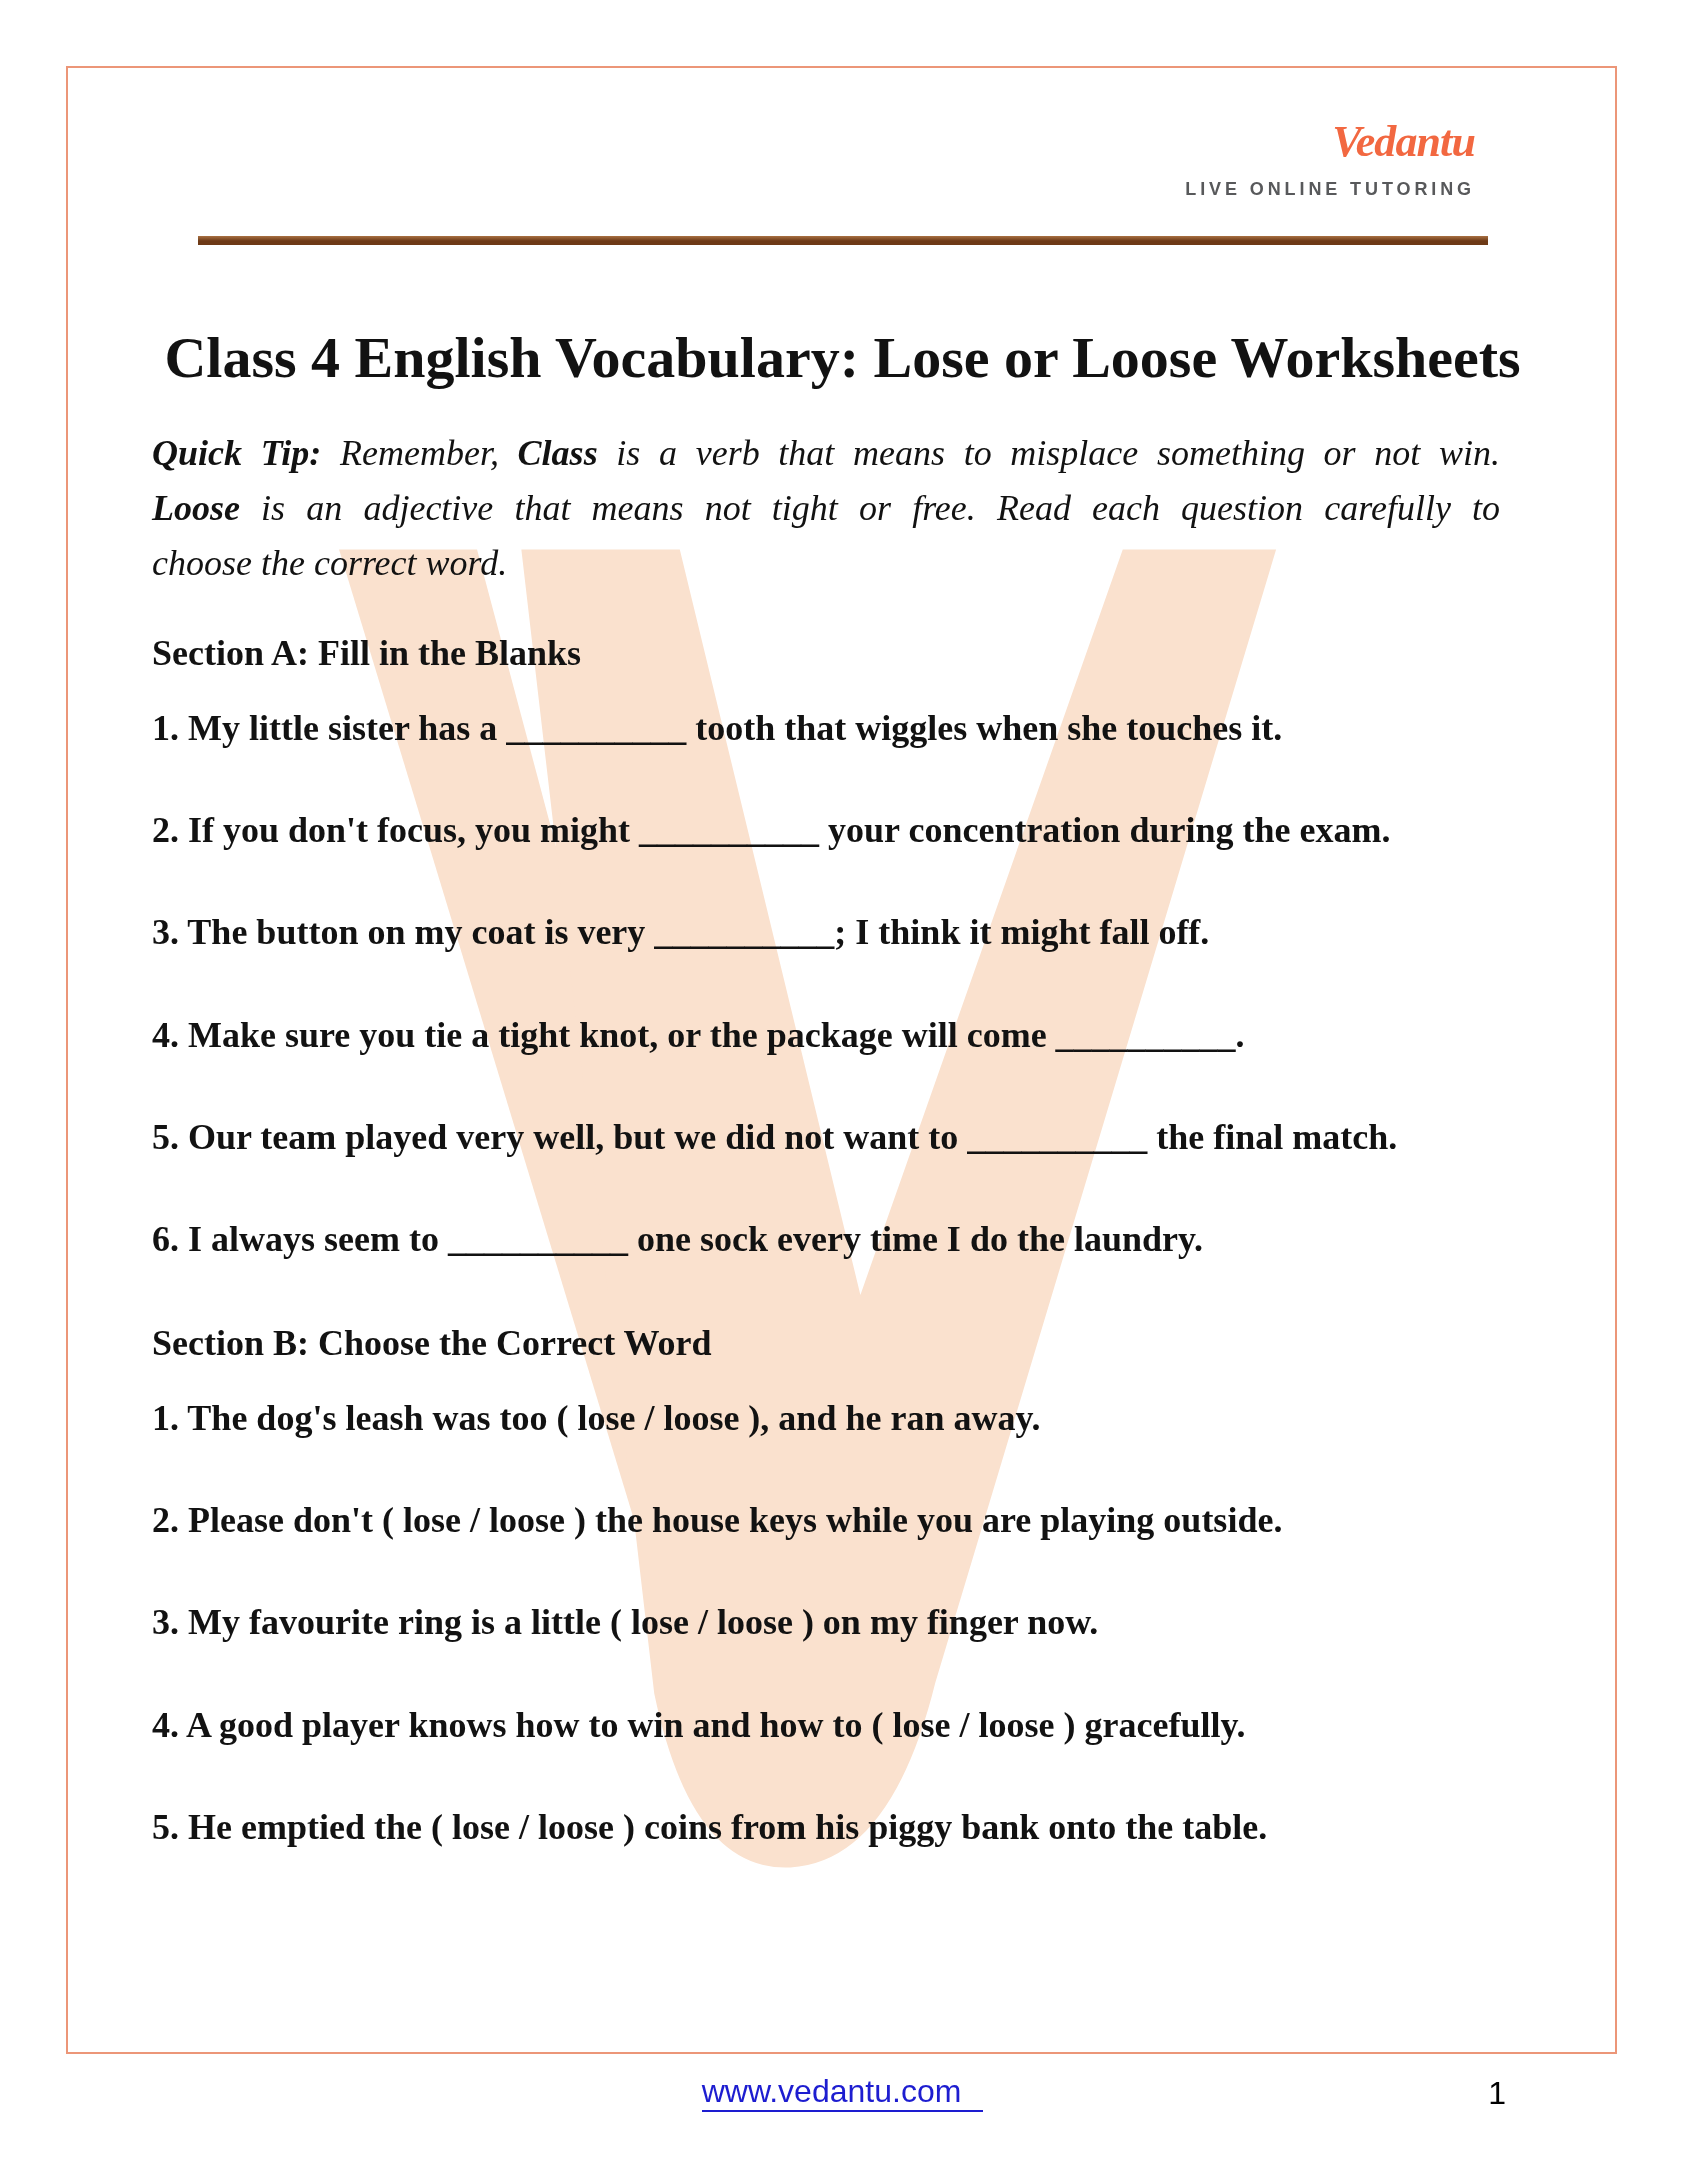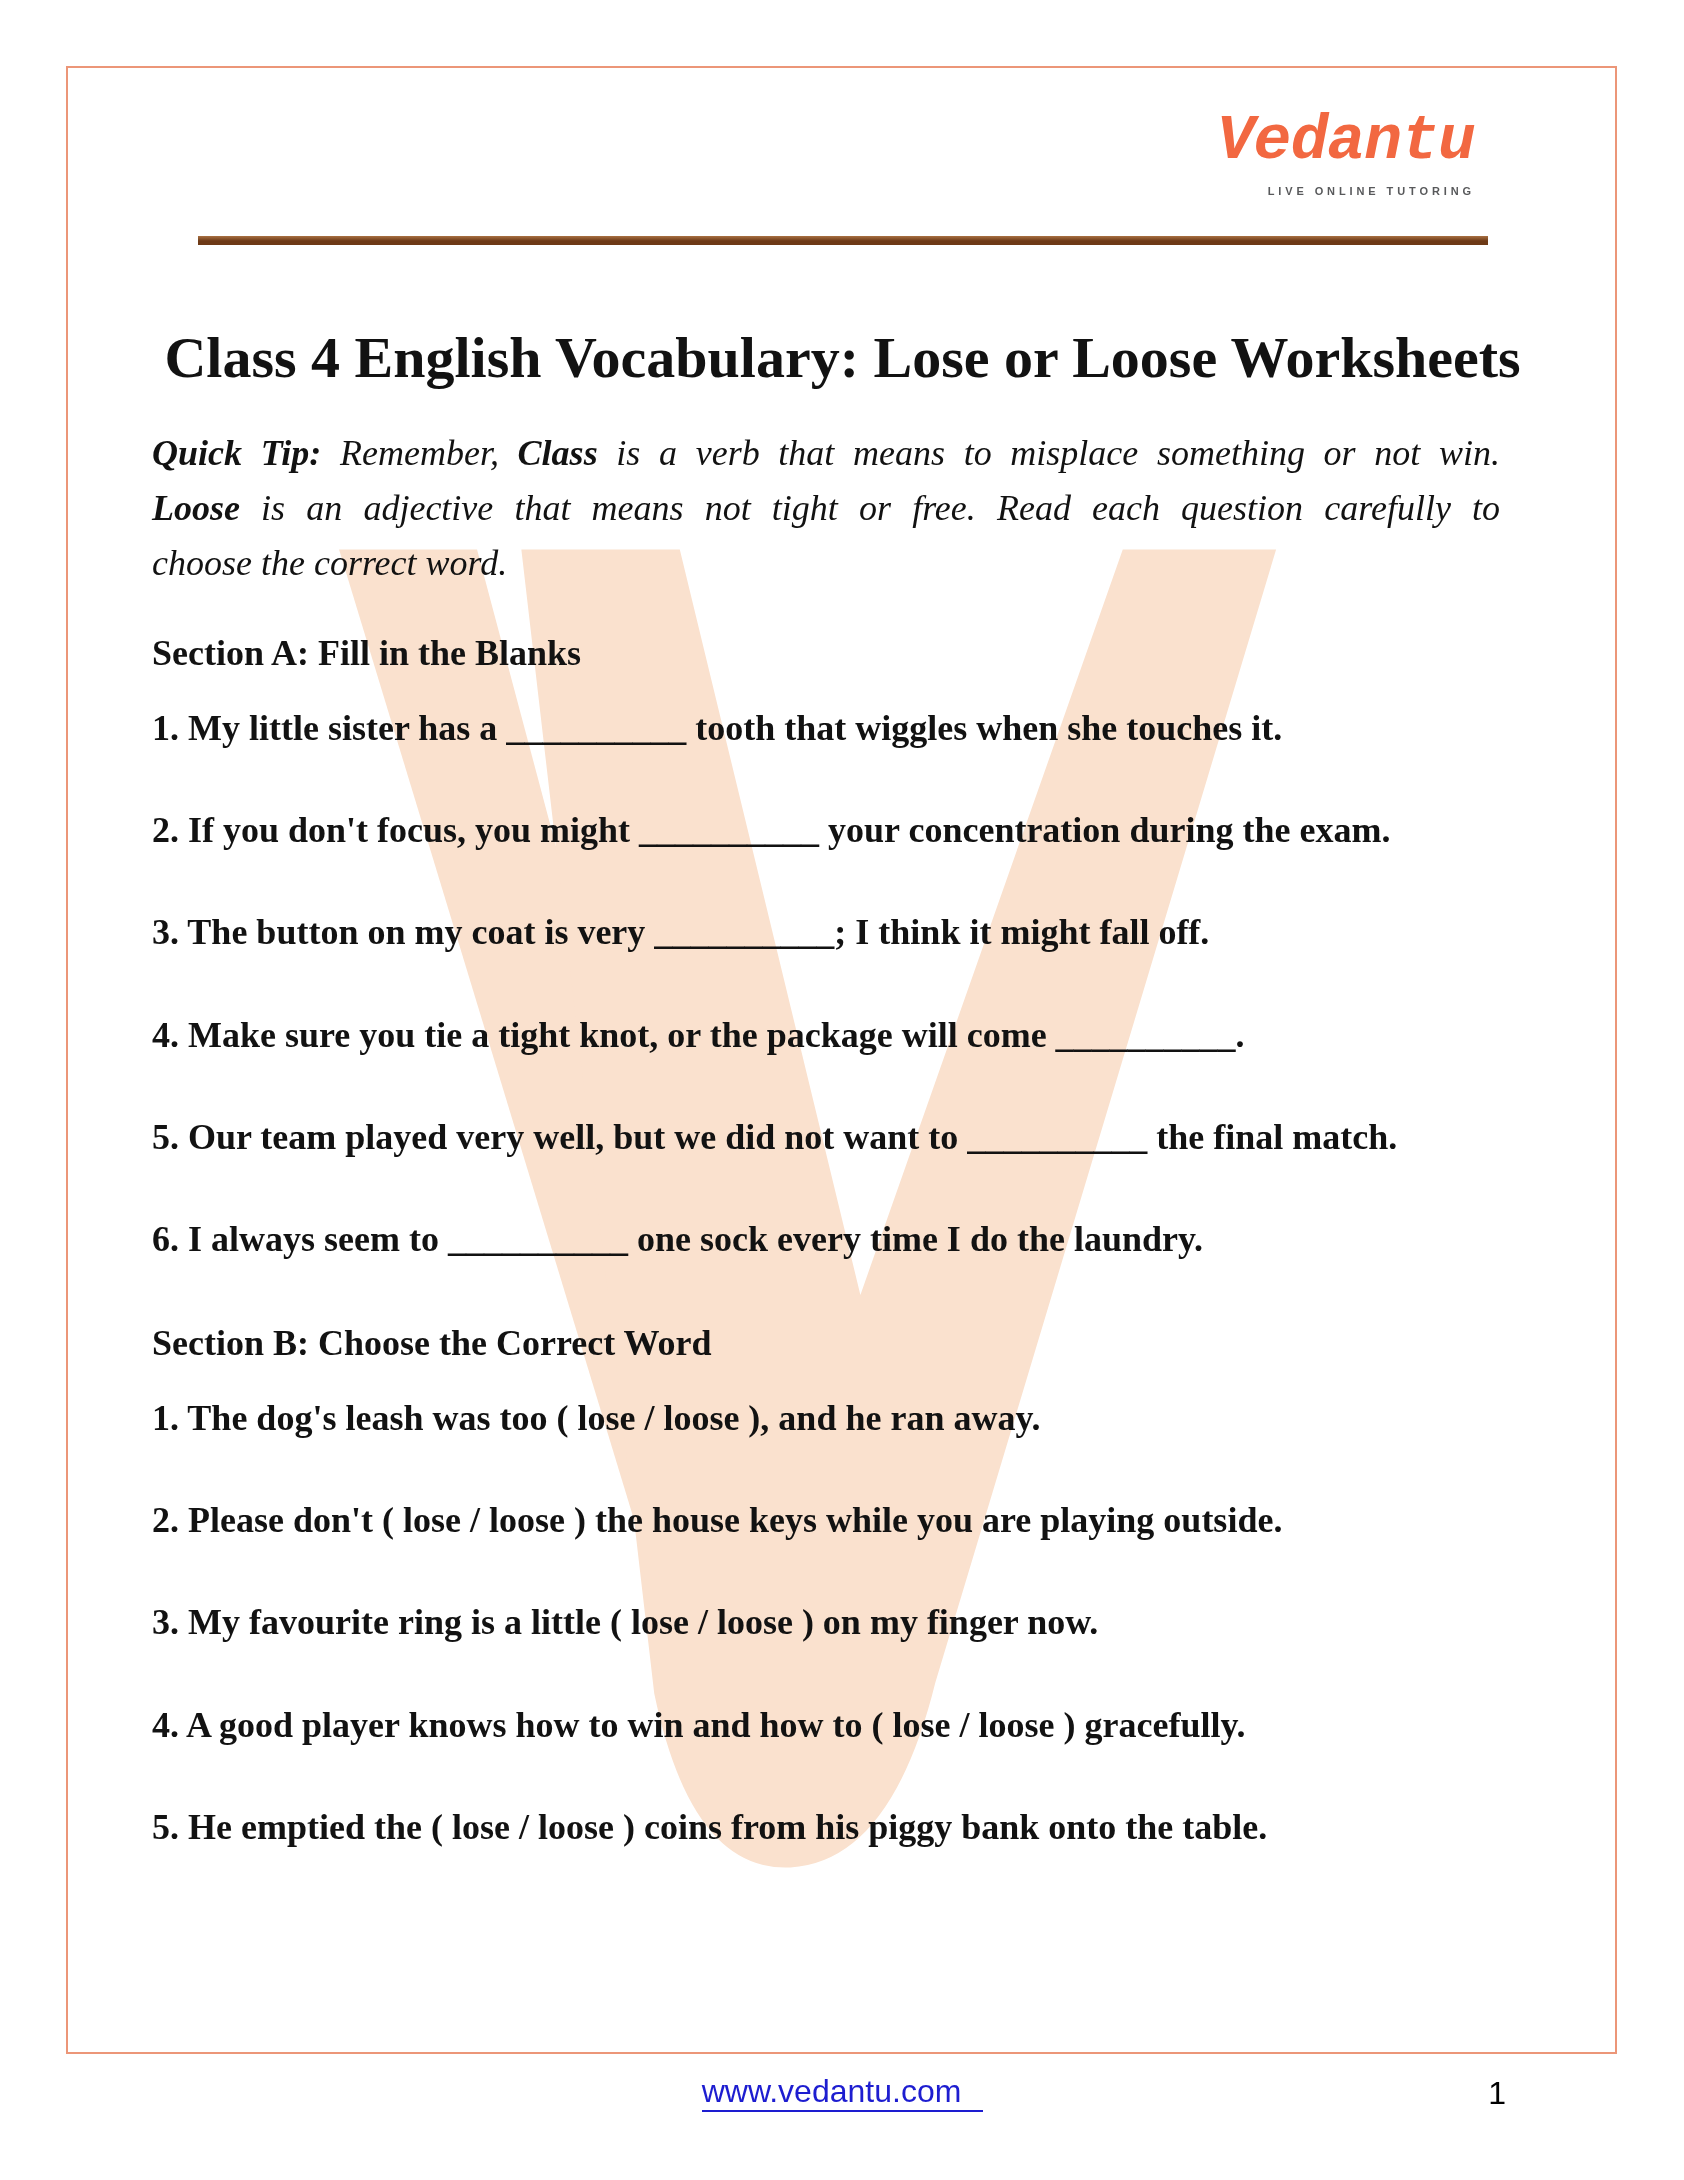--- a/index.html
+++ b/index.html
@@ -14,24 +14,24 @@
   }
   html,body{margin:0;padding:0;background:#ffffff;}
   body{width:1685px;height:2181px;position:relative;overflow:hidden;
        font-family:"Liberation Serif",serif;color:var(--text_black);}
   .page-border{position:absolute;left:66px;top:66px;width:1547px;height:1984px;
        border:2.6px solid var(--border_salmon);background:#fff;}
   .watermark{position:absolute;left:0;top:0;width:1685px;height:2181px;z-index:1;}
   .content{position:absolute;left:0;top:0;width:1685px;height:2181px;z-index:2;}
 
   .logo{position:absolute;left:1133px;top:109px;width:342px;text-align:right;}
-  .logo-script{font-family:Liberation Mono, monospace;font-style:italic;font-weight:700;
-       font-size:63px;line-height:66px;color:var(--brand_orange);letter-spacing:-0.9px;}
-  .logo-tagline{margin-top:10px;font-family:"Liberation Sans",sans-serif;font-weight:700;
-       font-size:11px;letter-spacing:3.9px;color:var(--tagline_gray);}
+  .logo-script{font-family:Liberation Serif, serif;font-style:italic;font-weight:700;
+       font-size:44px;line-height:66px;color:var(--brand_orange);letter-spacing:-0.9px;}
+  .logo-tagline{margin-top:4px;font-family:"Liberation Sans",sans-serif;font-weight:700;
+       font-size:18px;letter-spacing:3.9px;color:var(--tagline_gray);}
 
   .divider{position:absolute;left:198px;top:236px;width:1290px;height:8.5px;
        background:linear-gradient(180deg,var(--divider_light) 0%,var(--divider_dark) 55%,var(--divider_dark) 100%);}
 
   .title{position:absolute;left:76px;top:330px;width:1533px;text-align:center;
        font-weight:700;font-size:58px;line-height:56px;white-space:nowrap;}
 
   .tip{position:absolute;left:152px;top:426px;width:1348px;
        font-style:italic;font-size:36px;}
   .tip-line{line-height:55px;}

